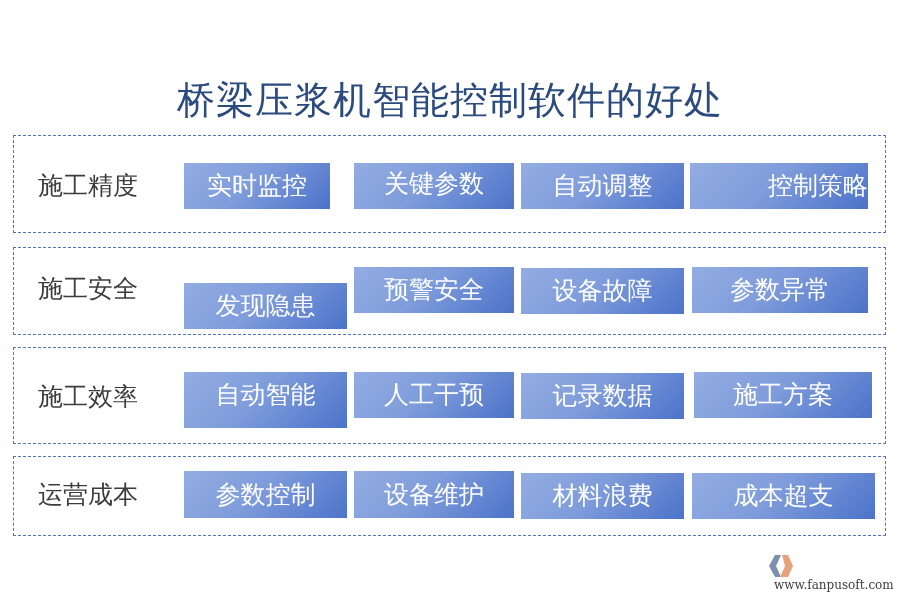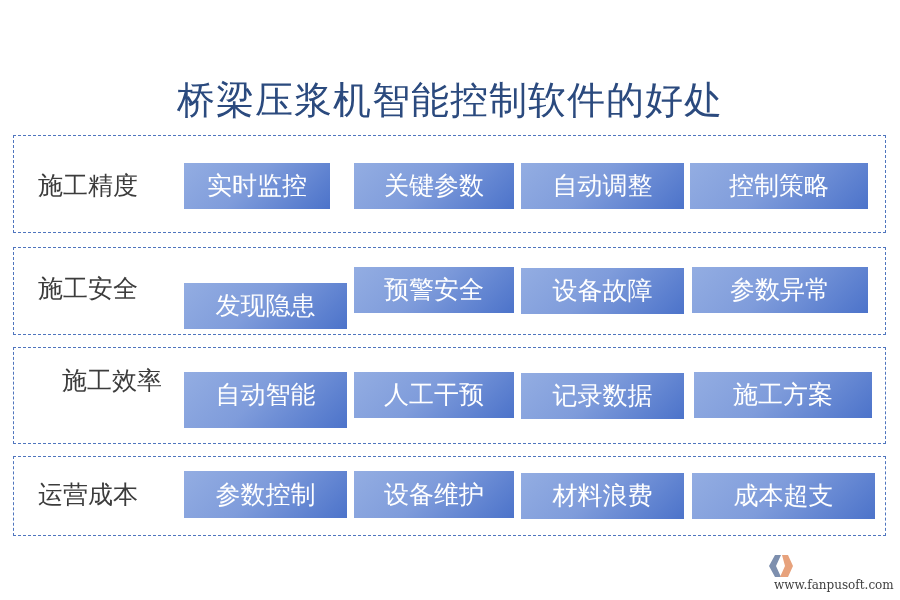--- a/index.html
+++ b/index.html
@@ -44,34 +44,34 @@
 </style>
 </head>
 <body>
 
 <div class="title">桥梁压浆机智能控制软件的好处</div>
 
 <div class="row" style="top:135px;height:98px;">
   <div class="row-label" style="top:33px;">施工精度</div>
 </div>
 <div class="btn" style="left:184px;top:163px;width:146px;height:46px;line-height:46px;">实时监控</div>
-<div class="btn" style="left:354px;top:163px;width:160px;height:46px;line-height:46px;">关键参数</div>
+<div class="btn" style="left:354px;top:163px;width:160px;height:46px;line-height:46px;font-family:Liberation Mono, monospace;">关键参数</div>
 <div class="btn" style="left:521px;top:163px;width:163px;height:46px;line-height:46px;">自动调整</div>
-<div class="btn" style="left:690px;top:163px;width:178px;height:46px;line-height:46px;">控制策略</div>
+<div class="btn" style="left:690px;top:163px;width:178px;height:46px;line-height:46px;text-align:right;">控制策略</div>
 
 <div class="row" style="top:247px;height:88px;">
   <div class="row-label" style="top:24px;">施工安全</div>
 </div>
 <div class="btn" style="left:184px;top:267px;width:163px;height:46px;line-height:46px;margin-top:16px;">发现隐患</div>
 <div class="btn" style="left:354px;top:267px;width:160px;height:46px;line-height:46px;">预警安全</div>
 <div class="btn" style="left:521px;top:268px;width:163px;height:46px;line-height:46px;">设备故障</div>
 <div class="btn" style="left:692px;top:267px;width:176px;height:46px;line-height:46px;">参数异常</div>
 
 <div class="row" style="top:347px;height:97px;">
-  <div class="row-label" style="top:16px;margin-left:24px;">施工效率</div>
+  <div class="row-label" style="top:32px;">施工效率</div>
 </div>
 <div class="btn" style="left:184px;top:372px;width:163px;height:56px;line-height:46px;">自动智能</div>
 <div class="btn" style="left:354px;top:372px;width:160px;height:46px;line-height:46px;">人工干预</div>
 <div class="btn" style="left:521px;top:373px;width:163px;height:46px;line-height:46px;">记录数据</div>
 <div class="btn" style="left:694px;top:372px;width:178px;height:46px;line-height:46px;">施工方案</div>
 
 <div class="row" style="top:456px;height:80px;">
   <div class="row-label" style="top:21px;">运营成本</div>
 </div>
 <div class="btn" style="left:184px;top:471px;width:163px;height:47px;line-height:47px;">参数控制</div>

